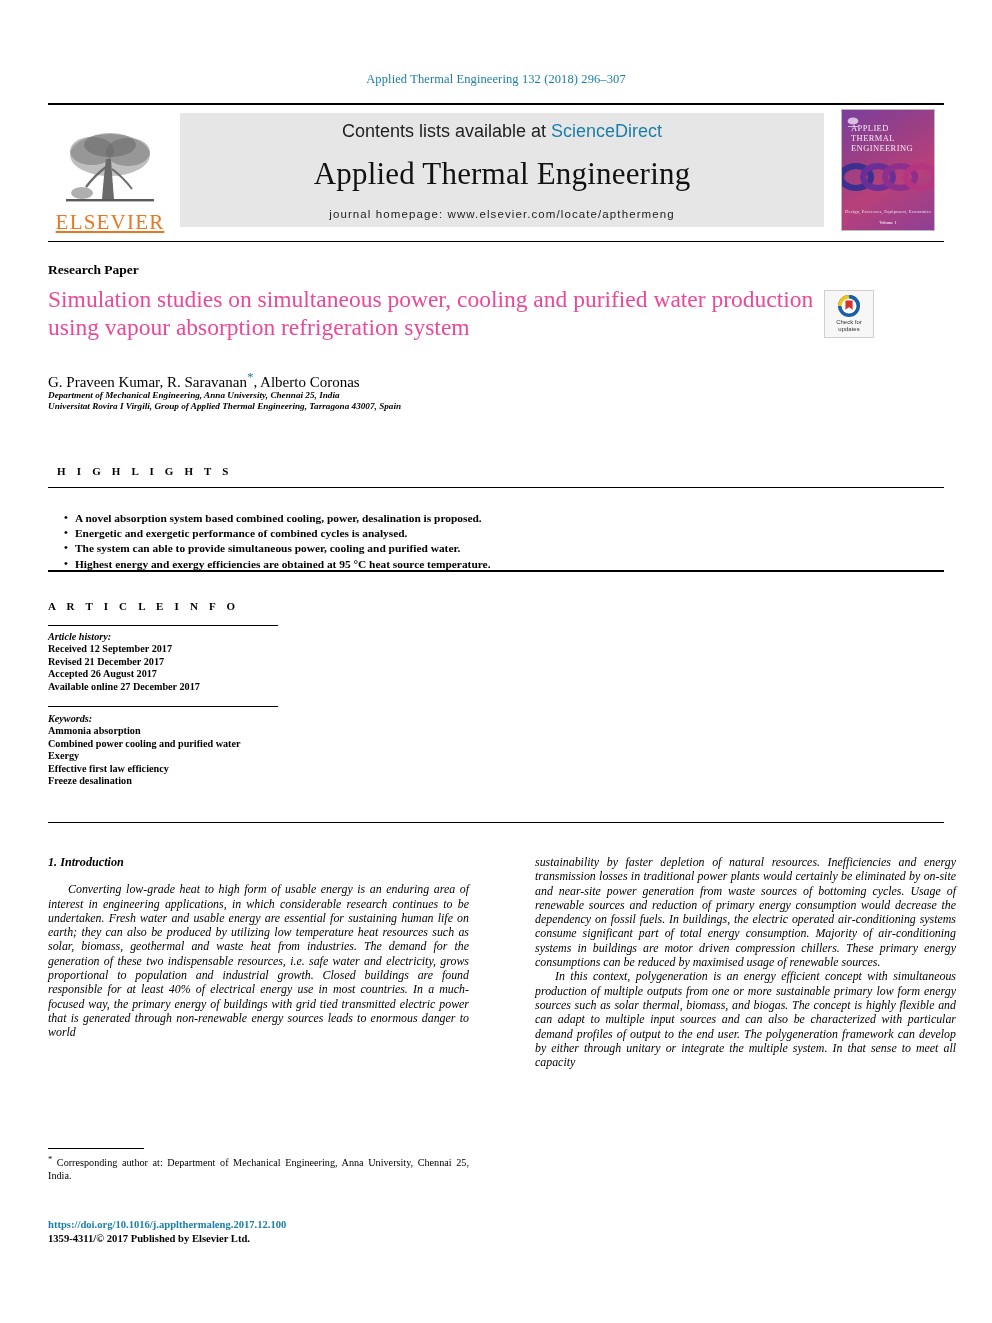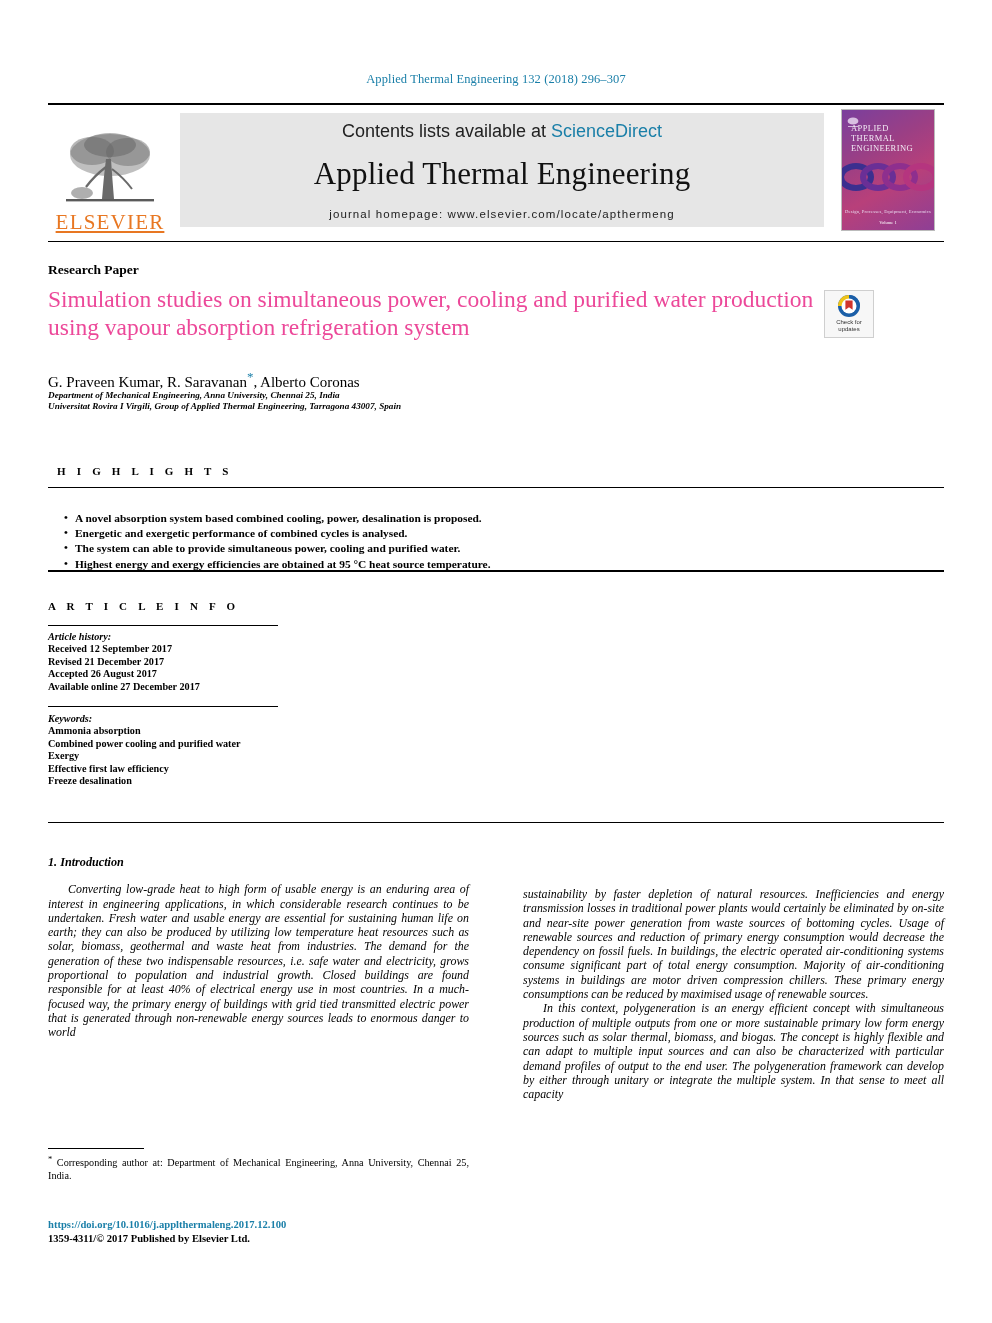--- a/index.html
+++ b/index.html
@@ -282,21 +282,21 @@
   .col {
     position: absolute;
     top: 855px;
     width: 421px;
     font-size: 11.9px;
     line-height: 14.3px;
     text-align: justify;
     font-style: italic;
   }
   .col-left  { left: 48px; }
-  .col-right { left: 523px; margin-top: 32px; }
+  .col-right { left: 535px; }
   .sec-title {
     font-weight: bold;
     font-size: 12.2px;
     margin: 0 0 13px 0;
   }
   .col p { margin: 0; text-indent: 20px; }
   .col p.noindent { text-indent: 0; }
 
   
   .fn-rule {

